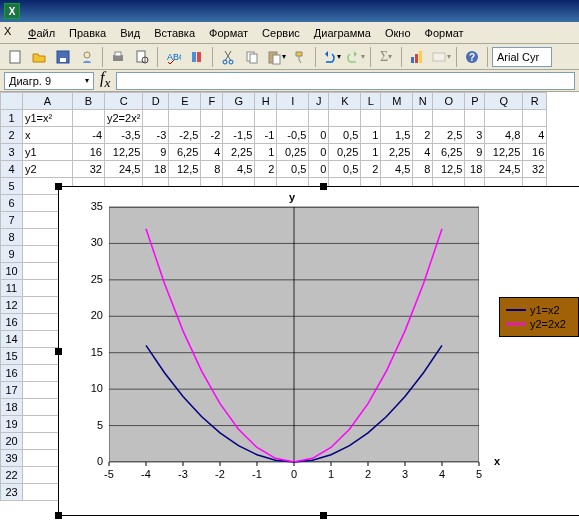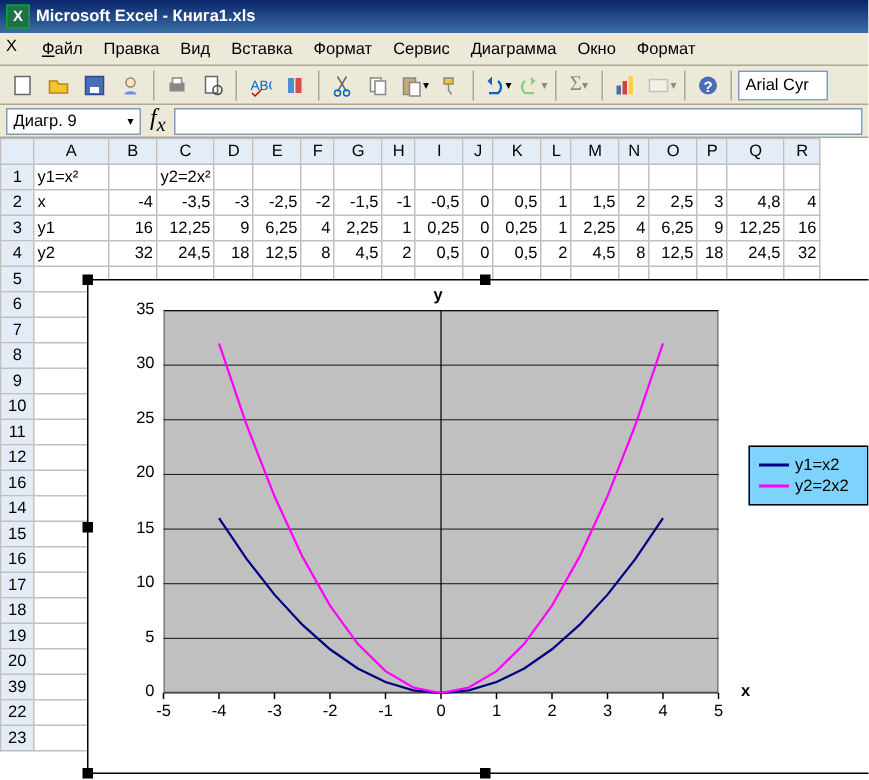--- a/index.html
+++ b/index.html
@@ -25,33 +25,32 @@
   table.sheet th.rowh { width:22px; text-align:center; background:#e4ecf7;}
   table.sheet td { text-align: right; padding: 0 2px; }
   table.sheet td.l { text-align: left; }
   .chart-holder { position: absolute; left: 34px; top: 5px; width: 530px; height: 330px; }
   .chart-obj { position:absolute; left:0; top:0; width:530px; height:330px; background:#fff; border:1px solid #000; }
   .handle { position:absolute; width:7px; height:7px; background:#000; }
   .h-tl{left:-3px;top:-3px;} .h-bl{left:-3px;bottom:-3px;}
   .h-tm{left:50%;top:-3px;margin-left:-3px;} .h-bm{left:50%;bottom:-3px;margin-left:-3px;}
   .h-ml{left:-3px;top:50%;margin-top:-3px;}
   .plotarea { position:absolute; left:50px; top:20px; width:370px; height:255px; background:#c0c0c0; border:1px solid #808080;}
-  .legend { position:absolute; right:8px; top:110px; width:80px; background:#7dd3fc; border:1px solid #000; padding:4px 6px; font-size:11px;}
+  .legend { position:absolute; right:8px; top:110px; width:80px; background:#a16207; border:1px solid #000; padding:4px 6px; font-size:11px;}
   .legend .row{ display:flex; align-items:center; gap:4px; margin:2px 0;}
   .legend .sw{ width:20px; height:2px; }
   .ytitle{ position:absolute; left:230px; top:4px; font-weight:bold; font-size:11px;}
   .xtitle{ position:absolute; left:435px; top:268px; font-weight:bold; font-size:11px;}
   .dd{font-size:8px;color:#000;}
 </style>
 </head>
 <body>
 
 <div class="titlebar">
   <div class="xicon">X</div>
-  <div class="title">Microsoft Excel - Книга1.xls</div>
 </div>
 
 <div class="menubar">
   <div class="xicon" style="width:16px;height:16px;">X</div>
   <div class="mi"><u>Ф</u><span></span>айл</div>
   <div class="mi"><span>Правка</span></div>
   <div class="mi"><span>Вид</span></div>
   <div class="mi"><span>Вставка</span></div>
   <div class="mi"><span>Формат</span></div>
   <div class="mi"><span>Сервис</span></div>

